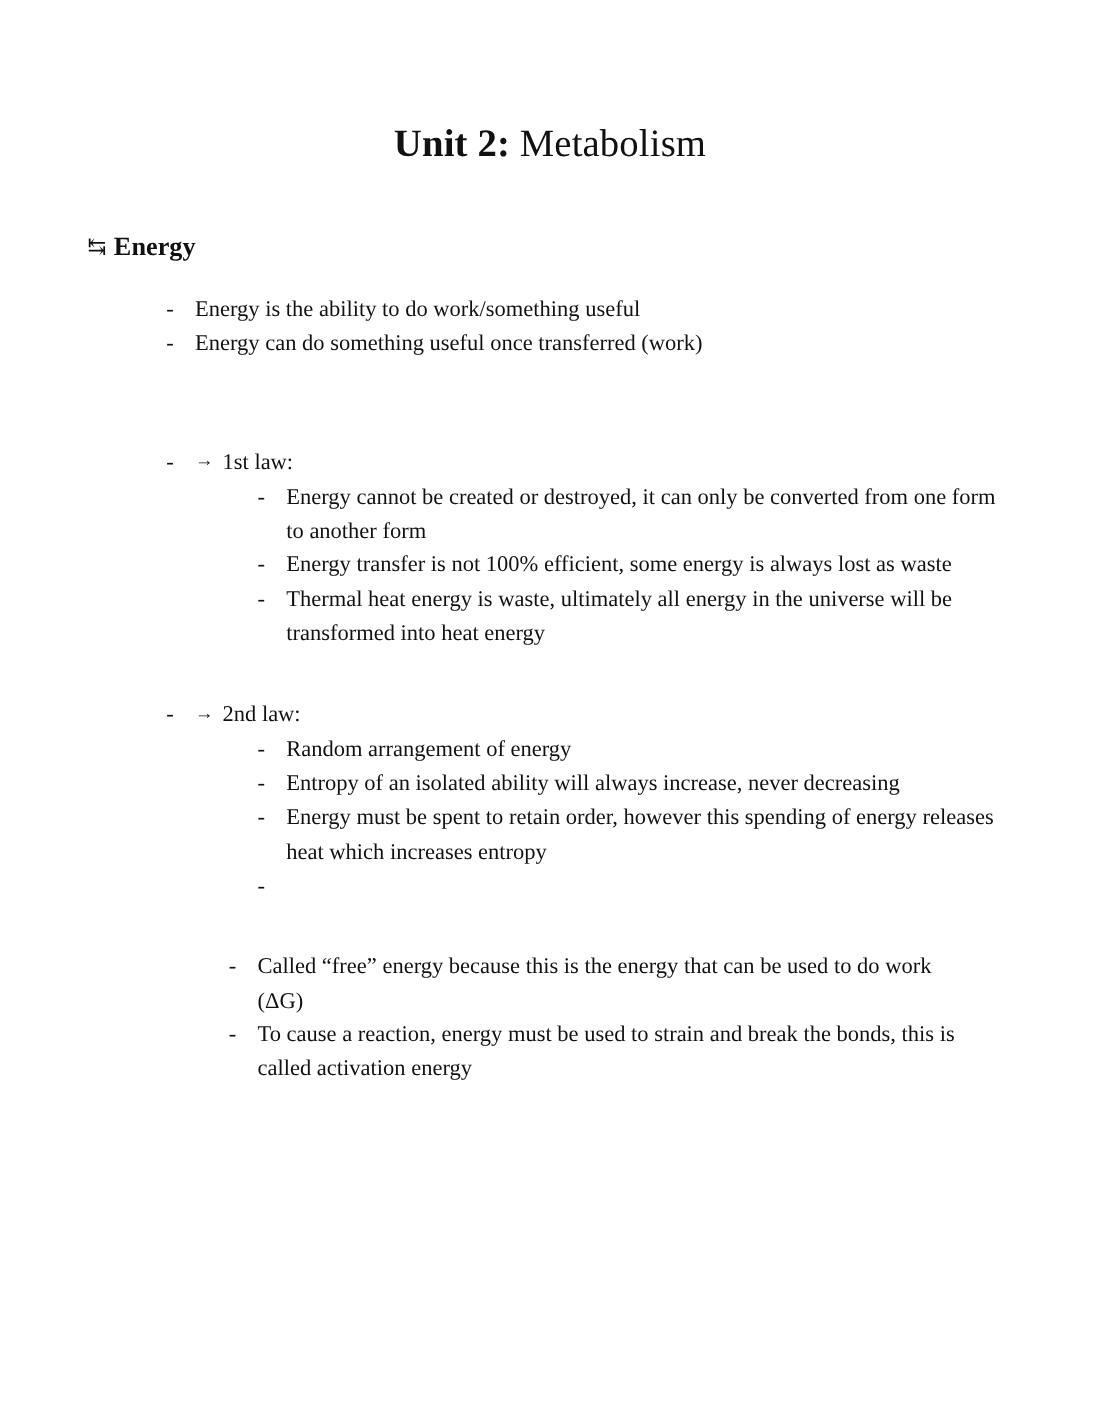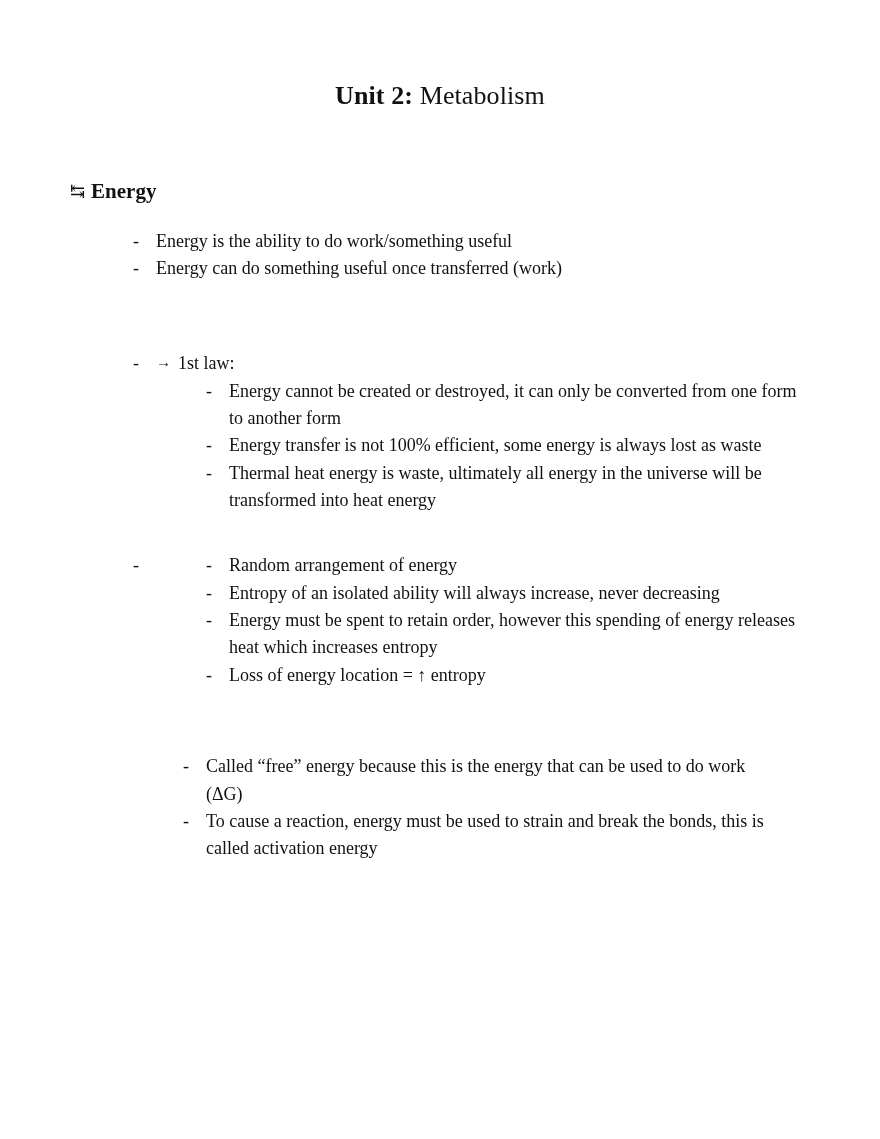--- a/index.html
+++ b/index.html
@@ -20,24 +20,24 @@
     width: 880px;
     height: 1139px;
     box-sizing: border-box;
     padding: 0;
     overflow: hidden;
   }
 
   
   .doc-title {
     text-align: center;
-    font-size: 26px;
+    font-size: 31px;
     line-height: 1.2;
-    margin: 16px;
-    padding-top: 64px;
+    margin: 0;
+    padding-top: 96px;
     letter-spacing: 0.1px;
   }
   .doc-title .t-bold { font-weight: 700; }
   .doc-title .t-reg  { font-weight: 400; }
 
   
   .section {
     margin: 0;
     padding: 0;
   }
@@ -175,37 +175,37 @@
           </li>
         </ul>
       </li>
     </ul>
 
     <div class="gap-md"></div>
 
     <ul class="lvl l1">
       <li class="lawline">
         <span class="dash">-</span>
+        <span class="txt"><span class="arrow">→</span><span>2nd law:</span></span>
 
         <ul class="lvl l2">
           <li>
             <span class="dash">-</span>
             <span class="txt">Random arrangement of energy</span>
           </li>
           <li>
             <span class="dash">-</span>
             <span class="txt">Entropy of an isolated ability will always increase, never decreasing</span>
           </li>
           <li>
             <span class="dash">-</span>
             <span class="txt">Energy must be spent to retain order, however this spending of energy releases heat which increases entropy</span>
           </li>
           <li>
             <span class="dash">-</span>
-            <span class="txt">Loss of energy location = ↑ entropy</span>
           </li>
         </ul>
       </li>
     </ul>
   </div>
 
   <div class="gap-lg"></div>
 
   <div class="section">
 

